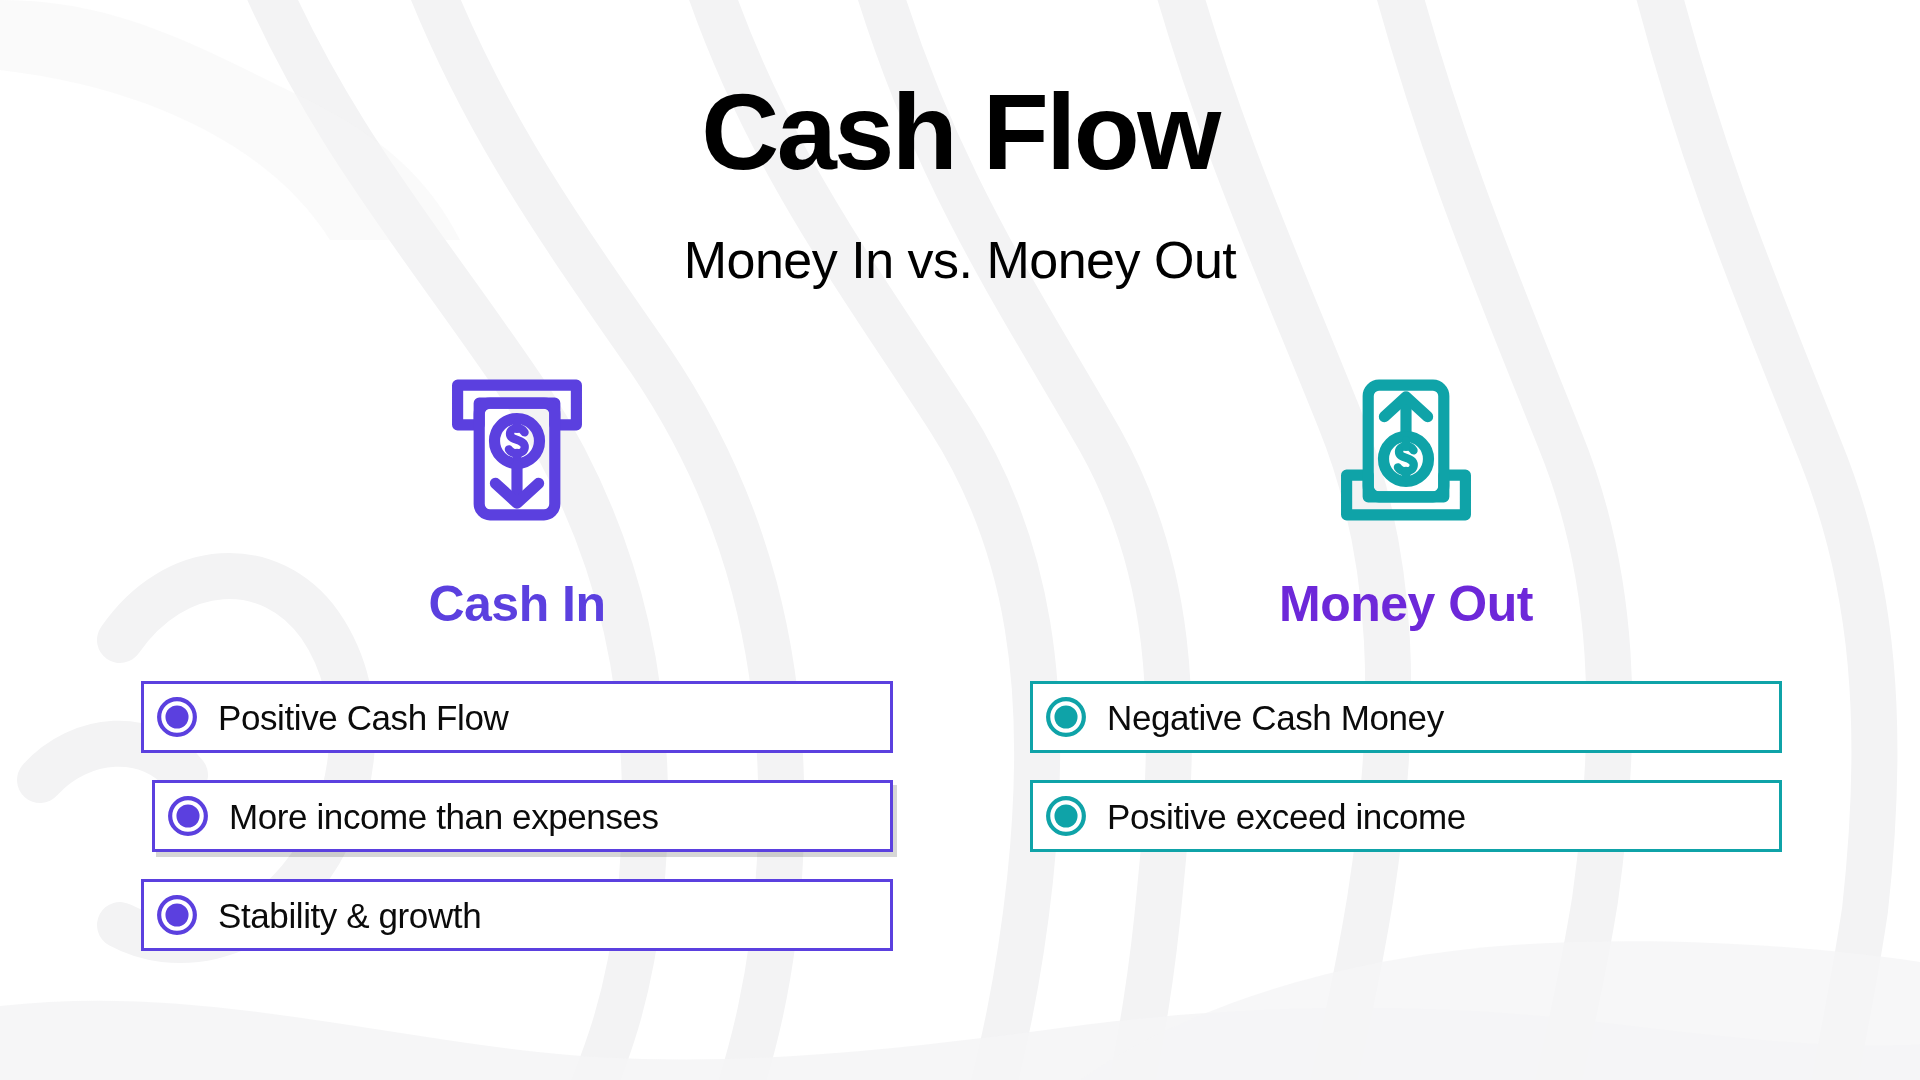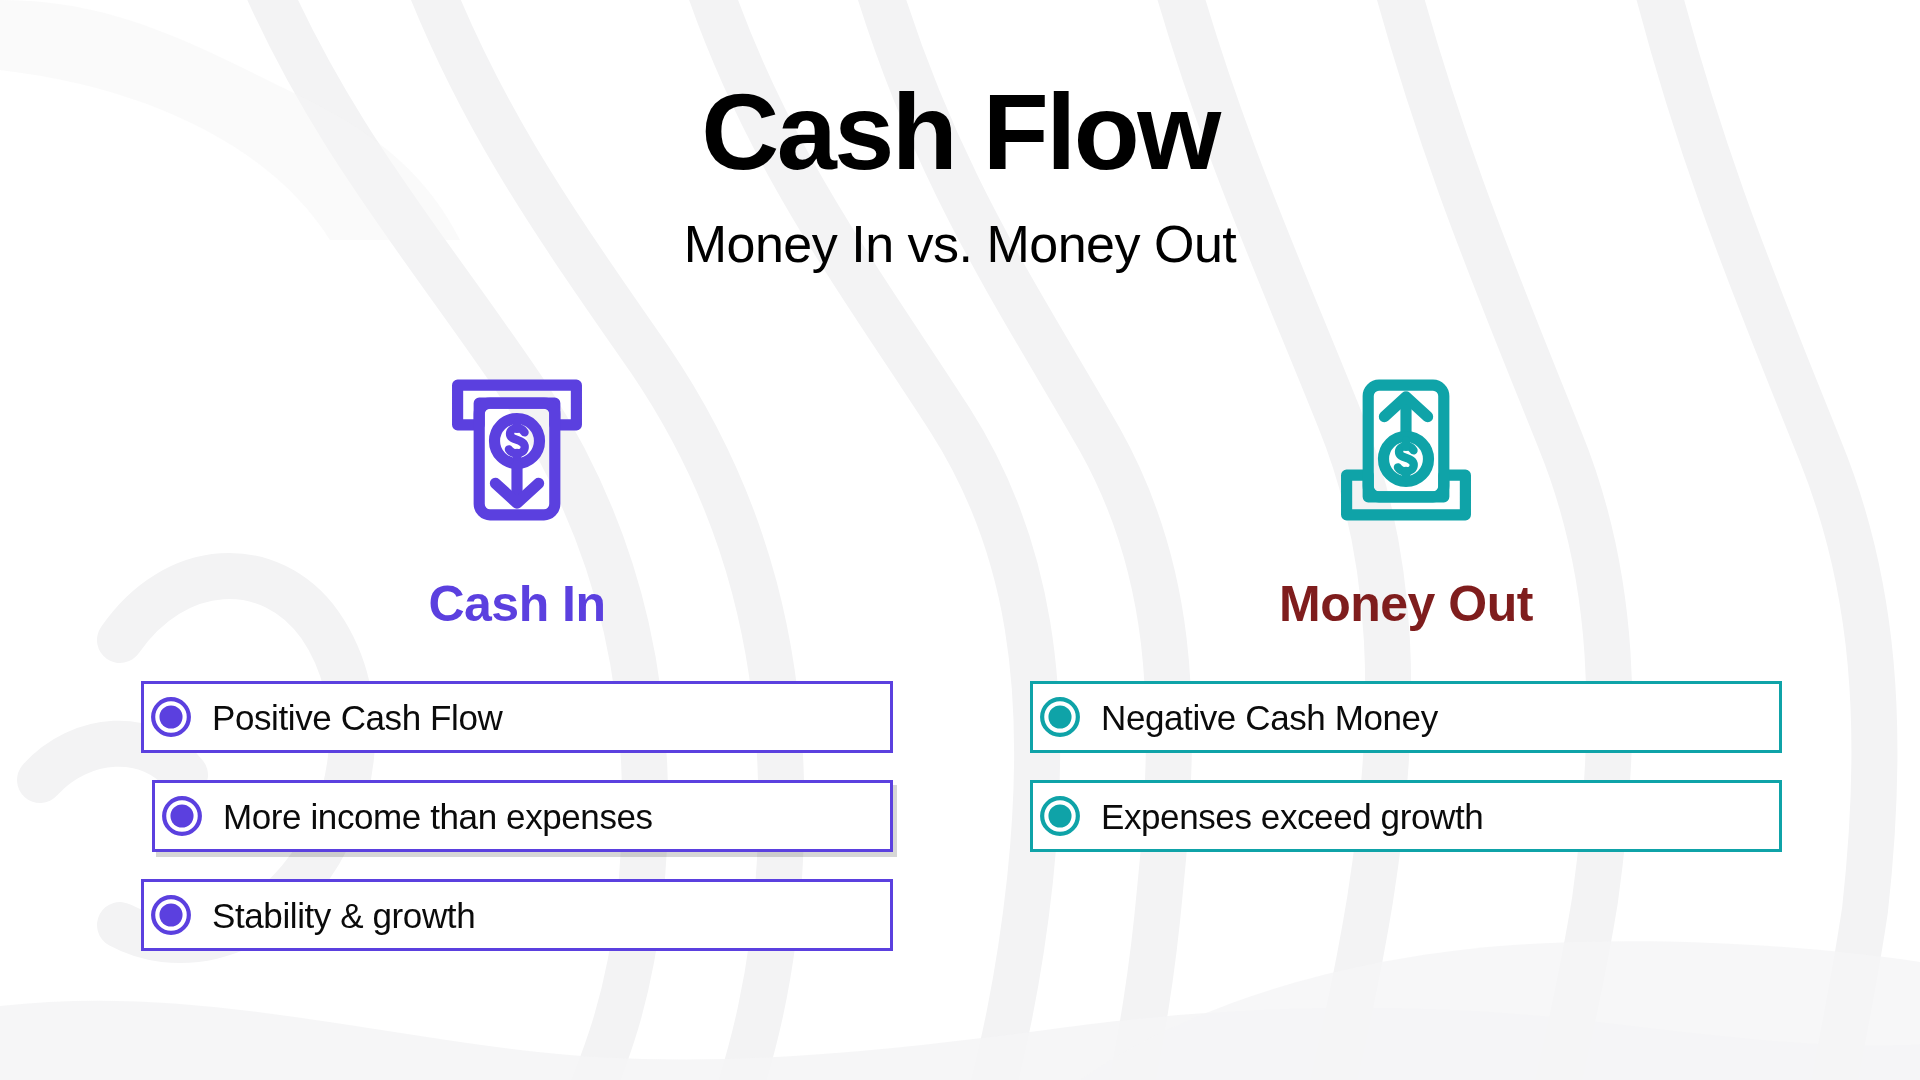--- a/index.html
+++ b/index.html
@@ -53,21 +53,21 @@
     line-height: 1;
     margin-top: 78px;
     font-family: "Liberation Sans", "DejaVu Sans", sans-serif;
   }
 
   #page-subtitle {
     font-size: 52px;
     font-weight: 500;
     letter-spacing: -0.5px;
     line-height: 1;
-    margin-top: 32px;
+    margin-top: 48px;
     font-family: "Liberation Sans", "DejaVu Sans", sans-serif;
   }
 
   
   .column {
     position: absolute;
     top: 355px;
   }
 
   #column-money-in  { left: 141px; width: 752px; }
@@ -98,21 +98,21 @@
     gap: 27px;
   }
 
   .item-box {
     height: 72px;
     display: flex;
     align-items: center;
     background: #ffffff;
     border-style: solid;
     border-width: 3px;
-    padding-left: 6px;
+    padding-left: 12px;
   }
 
   .item-box.shadowed {
     box-shadow: 4px 5px 0 rgba(0,0,0,0.16);
     margin-left: 11px;
   }
 
   .bullet {
     flex: 0 0 auto;
     width: 42px;
@@ -220,37 +220,37 @@
 
         <path d="M 50,41 L 50,21"></path>
         <path d="M 38,31.5 L 50,20.5 L 62,31.5"></path>
 
         <circle cx="50" cy="55" r="12.5"></circle>
         <path d="M 54.2,50.2 C 53.2,48.5 51.6,47.9 50,47.9 C 47.8,47.9 46.1,49.1 46.1,51 C 46.1,55.2 54.3,53.6 54.3,58.3 C 54.3,60.4 52.4,61.9 50,61.9 C 48.1,61.9 46.4,61.1 45.5,59.6" stroke-width="4.6"></path>
         <path d="M 50,44.6 L 50,48.2 M 50,61.6 L 50,65.2" stroke-width="4.6"></path>
       </svg>
     </div>
 
-    <h3 class="column-heading" style="color:#7f1d1d">Money Out</h3>
+    <h3 class="column-heading" style="color:#6d28d9">Money Out</h3>
 
     <div class="item-list">
 
       <div class="item-box" style="border-color:#0FA3A8">
         <svg class="bullet" viewBox="0 0 40 40">
           <circle cx="20" cy="20" r="17" fill="none" stroke="#0FA3A8" stroke-width="4"></circle>
           <circle cx="20" cy="20" r="11" fill="#0FA3A8"></circle>
         </svg>
         <span class="item-label">Negative Cash Money</span>
       </div>
 
       <div class="item-box" style="border-color:#0FA3A8">
         <svg class="bullet" viewBox="0 0 40 40">
           <circle cx="20" cy="20" r="17" fill="none" stroke="#0FA3A8" stroke-width="4"></circle>
           <circle cx="20" cy="20" r="11" fill="#0FA3A8"></circle>
         </svg>
-        <span class="item-label">Expenses exceed growth</span>
+        <span class="item-label">Positive exceed income</span>
       </div>
 
 
     </div>
   </section>
 
 </div>
 
 </body></html>

